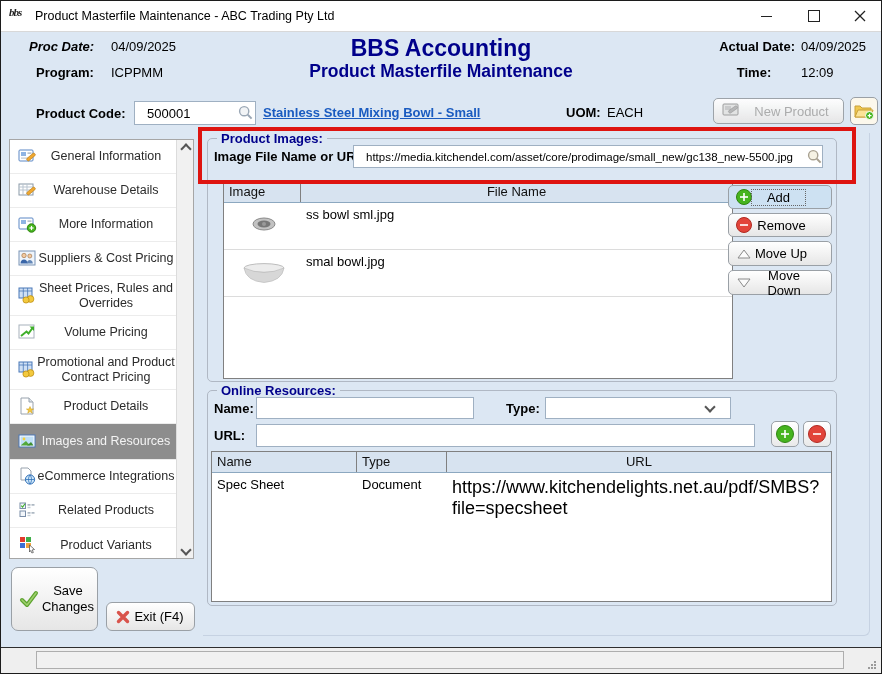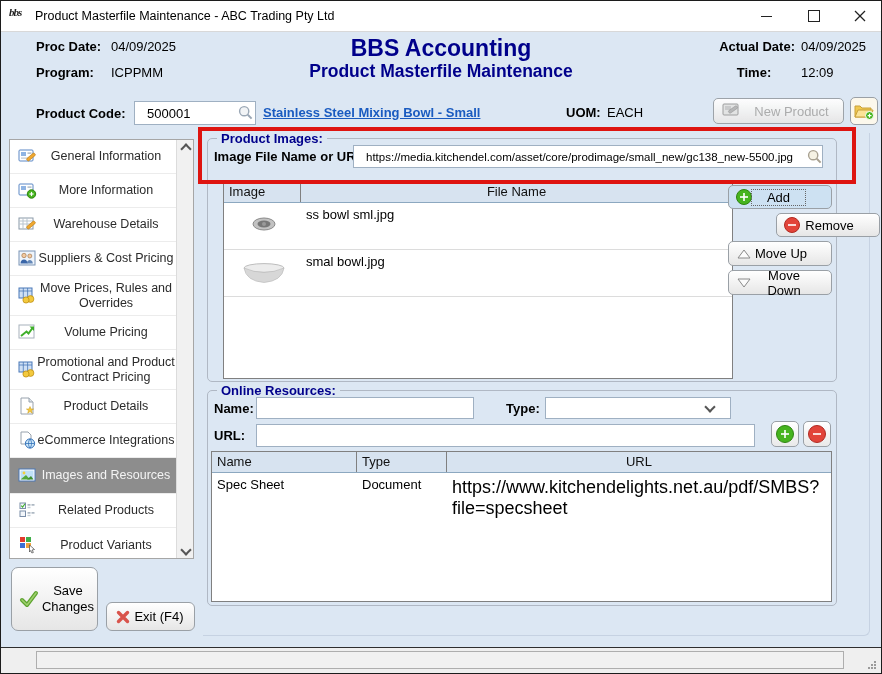--- a/index.html
+++ b/index.html
@@ -83,21 +83,21 @@
         <span class="maxgl"></span>
       </div>
     <div class="abs wbtn" style="left:836px;">
       <svg class="closegl" width="12" height="12">
           <line x1="1" y1="1" x2="11" y2="11"></line>
           <line x1="11" y1="1" x2="1" y2="11"></line>
         </svg>
     </div>
   </div>
 
-  <span class="abs blab" style="left:35px;top:38px;">Proc Date:</span>
+  <span class="abs blab" style="left:28px;top:38px;font-style:italic;">Proc Date:</span>
   <span class="abs bval" style="left:110px;top:38px;">04/09/2025</span>
   <span class="abs blab" style="left:35px;top:64px;">Program:</span>
   <span class="abs bval" style="left:110px;top:64px;">ICPPMM</span>
   <div class="abs navy" id="apptitle">BBS Accounting</div>
   <div class="abs navy" id="screentitle">Product Masterfile Maintenance</div>
   <span class="abs blab" style="left:712px;top:38px;width:82px;text-align:right;">Actual Date:</span>
   <span class="abs bval" style="left:800px;top:38px;">04/09/2025</span>
   <span class="abs blab" style="left:712px;top:64px;width:82px;text-align:center;">Time:</span>
   <span class="abs bval" style="left:800px;top:64px;">12:09</span>
 
@@ -138,55 +138,55 @@
             <rect x="1" y="3" width="14" height="11" rx="1" fill="#fff" stroke="#5b87c5"></rect>
             <rect x="3" y="5" width="5" height="4" fill="#8fb4e3"></rect>
             <rect x="9.5" y="5.5" width="4" height="1.2" fill="#9aaab8"></rect>
             <rect x="3" y="10.5" width="9" height="1.2" fill="#c0c8d0"></rect>
             <rect x="8" y="8.5" width="10" height="3" rx="1" transform="rotate(-40 13 10)" fill="#f0a830" stroke="#b97a10" stroke-width=".6"></rect>
           </svg></span>
       <span class="nav-lbl" style="white-space:nowrap;">General Information</span>
     </div>
     <div class="nav-item h1">
       <span class="nav-ic"><svg width="19" height="19">
+            <rect x="1" y="3" width="14" height="11" fill="#fff" stroke="#8a99a8"></rect>
+            <path d="M1 6h14M1 9h14M5 3v11M9 3v11" stroke="#b9c4cf" stroke-width="1"></path>
+            <rect x="8" y="8.5" width="10" height="3" rx="1" transform="rotate(-40 13 10)" fill="#f0a830" stroke="#b97a10" stroke-width=".6"></rect>
+          </svg></span>
+      <span class="nav-lbl" style="white-space:nowrap;">Warehouse Details</span>
+    </div>
+    <div class="nav-item h1">
+      <span class="nav-ic"><svg width="19" height="19">
             <rect x="1" y="3" width="14" height="11" rx="1" fill="#fff" stroke="#5b87c5"></rect>
             <rect x="3" y="5" width="5" height="4" fill="#8fb4e3"></rect>
             <rect x="9.5" y="5.5" width="4" height="1.2" fill="#9aaab8"></rect>
             <circle cx="13.5" cy="13" r="4.2" fill="#46b41e" stroke="#2e8410"></circle>
             <rect x="11.4" y="12.4" width="4.2" height="1.2" fill="#fff"></rect>
             <rect x="12.9" y="10.9" width="1.2" height="4.2" fill="#fff"></rect>
           </svg></span>
       <span class="nav-lbl" style="white-space:nowrap;">More Information</span>
     </div>
     <div class="nav-item h1">
       <span class="nav-ic"><svg width="19" height="19">
-            <rect x="1" y="3" width="14" height="11" fill="#fff" stroke="#8a99a8"></rect>
-            <path d="M1 6h14M1 9h14M5 3v11M9 3v11" stroke="#b9c4cf" stroke-width="1"></path>
-            <rect x="8" y="8.5" width="10" height="3" rx="1" transform="rotate(-40 13 10)" fill="#f0a830" stroke="#b97a10" stroke-width=".6"></rect>
-          </svg></span>
-      <span class="nav-lbl" style="white-space:nowrap;">Warehouse Details</span>
-    </div>
-    <div class="nav-item h1">
-      <span class="nav-ic"><svg width="19" height="19">
             <rect x="1" y="2" width="16" height="14" fill="#eef4fb" stroke="#7a94b5"></rect>
             <circle cx="6" cy="6.5" r="2.2" fill="#f2c9a0" stroke="#9a6a3a" stroke-width=".6"></circle>
             <path d="M2.5 14.5c0-2.5 1.6-4 3.5-4s3.5 1.5 3.5 4z" fill="#3a66a8"></path>
             <circle cx="11.8" cy="7" r="2" fill="#f2c9a0" stroke="#9a6a3a" stroke-width=".6"></circle>
             <path d="M8.8 14.5c0-2.3 1.4-3.6 3-3.6s3 1.3 3 3.6z" fill="#6387b8"></path>
           </svg></span>
       <span class="nav-lbl" style="white-space:nowrap;">Suppliers &amp; Cost Pricing</span>
     </div>
     <div class="nav-item h2">
       <span class="nav-ic"><svg width="19" height="19">
             <rect x="1" y="2" width="13" height="10" fill="#cfe0f5" stroke="#4a78b8"></rect>
             <path d="M1 5h13M5.3 2v10M9.6 2v10" stroke="#4a78b8" stroke-width=".8"></path>
             <circle cx="12.5" cy="13" r="3.4" fill="#f3c93e" stroke="#b8860b" stroke-width=".7"></circle>
             <circle cx="8" cy="14" r="3.1" fill="#f3c93e" stroke="#b8860b" stroke-width=".7"></circle>
           </svg></span>
-      <span class="nav-lbl">Move Prices, Rules and Overrides</span>
+      <span class="nav-lbl">Sheet Prices, Rules and Overrides</span>
     </div>
     <div class="nav-item h1">
       <span class="nav-ic"><svg width="19" height="19">
             <rect x="1" y="2" width="15" height="13" fill="#fff" stroke="#a8b2bc"></rect>
             <path d="M3 13 L8.5 8.5 L10.5 10.5 L14.5 5" fill="none" stroke="#3faf2a" stroke-width="2"></path>
             <path d="M11.5 3.5 L16 3.5 L16 8z" fill="#3faf2a"></path>
           </svg></span>
       <span class="nav-lbl" style="white-space:nowrap;">Volume Pricing</span>
     </div>
     <div class="nav-item h2">
@@ -198,38 +198,38 @@
           </svg></span>
       <span class="nav-lbl">Promotional and Product Contract Pricing</span>
     </div>
     <div class="nav-item h1">
       <span class="nav-ic"><svg width="19" height="19">
             <path d="M3 1 h8 l4 4 v12 H3z" fill="#fff" stroke="#98a2ad"></path>
             <path d="M11 1 v4 h4" fill="#dde4ea" stroke="#98a2ad"></path>
             <polygon points="12,9.5 13,12 15.6,12 13.5,13.6 14.3,16.2 12,14.6 9.7,16.2 10.5,13.6 8.4,12 11,12" fill="#f5c63c" stroke="#c79a18" stroke-width=".5"></polygon>
           </svg></span>
       <span class="nav-lbl" style="white-space:nowrap;">Product Details</span>
-    </div>
-    <div class="nav-item h1">
-      <span class="nav-ic"><svg width="19" height="19">
-            <path d="M3 1 h7 l3 3 v9 H3z" fill="#fff" stroke="#98a2ad"></path>
-            <circle cx="12" cy="12.5" r="4.6" fill="#cfe8fa" stroke="#2f6fb8"></circle>
-            <path d="M7.4 12.5 h9.2 M12 7.9 c2 2.5 2 6.7 0 9.2 c-2-2.5-2-6.7 0-9.2z" fill="none" stroke="#2f6fb8" stroke-width=".8"></path>
-          </svg></span>
-      <span class="nav-lbl" style="white-space:nowrap;">eCommerce Integrations</span>
     </div>
     <div class="nav-item hsel sel">
       <span class="nav-ic"><svg width="19" height="19">
             <rect x="1" y="3" width="16" height="12" fill="#fff" stroke="#4a78b8"></rect>
             <rect x="2.5" y="4.5" width="13" height="9" fill="#bfe0f7"></rect>
             <circle cx="6" cy="7" r="1.4" fill="#f5d03c"></circle>
             <path d="M2.5 13.5 L8 9 L12 13.5z" fill="#53a83a"></path>
             <path d="M9 13.5 L13 10 L15.5 13.5z" fill="#3f8f2f"></path>
           </svg></span>
       <span class="nav-lbl" style="white-space:nowrap;">Images and Resources</span>
+    </div>
+    <div class="nav-item h1">
+      <span class="nav-ic"><svg width="19" height="19">
+            <path d="M3 1 h7 l3 3 v9 H3z" fill="#fff" stroke="#98a2ad"></path>
+            <circle cx="12" cy="12.5" r="4.6" fill="#cfe8fa" stroke="#2f6fb8"></circle>
+            <path d="M7.4 12.5 h9.2 M12 7.9 c2 2.5 2 6.7 0 9.2 c-2-2.5-2-6.7 0-9.2z" fill="none" stroke="#2f6fb8" stroke-width=".8"></path>
+          </svg></span>
+      <span class="nav-lbl" style="white-space:nowrap;">eCommerce Integrations</span>
     </div>
     <div class="nav-item h1">
       <span class="nav-ic"><svg width="19" height="19">
             <rect x="2" y="2" width="5.5" height="5.5" fill="#f2f6fa" stroke="#7a8ea8"></rect>
             <path d="M3.2 4.6 l1.4 1.5 L7 2.8" stroke="#3faf2a" fill="none" stroke-width="1.1"></path>
             <rect x="2" y="10" width="5.5" height="5.5" fill="#f2f6fa" stroke="#7a8ea8"></rect>
             <rect x="9.5" y="3.2" width="3" height="1.4" fill="#9aa7b5"></rect>
             <rect x="13.5" y="3.2" width="3" height="1.4" fill="#9aa7b5"></rect>
             <rect x="9.5" y="5.8" width="3" height="1.4" fill="#c4cdd6"></rect>
             <rect x="9.5" y="11.2" width="3" height="1.4" fill="#9aa7b5"></rect>
@@ -301,21 +301,21 @@
 
   <div class="btn" style="left:727px;top:184px;width:104px;height:24px;background:#cde1f2;">
     <span class="circ" style="margin-left:7px;width:14px;height:14px;background:#46b41e;border:1px solid #2e8410;">
       <svg width="10" height="10">
           <rect x="1" y="4.2" width="8" height="1.6" fill="#fff"></rect>
           <rect x="4.2" y="1" width="1.6" height="8" fill="#fff"></rect>
         </svg>
     </span>
     <span class="blbl" style="outline:1px dotted #666;outline-offset:0;margin-right:26px;">Add</span>
   </div>
-  <div class="btn" style="left:727px;top:212px;width:104px;height:24px;margin-left:48px;">
+  <div class="btn" style="left:727px;top:212px;width:104px;height:24px;">
     <span class="circ" style="margin-left:7px;width:14px;height:14px;background:#e2443a;border:1px solid #b02a22;">
       <svg width="10" height="10">
           <rect x="1" y="4.2" width="8" height="1.6" fill="#fff"></rect>
         </svg>
     </span>
     <span class="blbl" style="margin-right:20px;">Remove</span>
   </div>
   <div class="btn" style="left:727px;top:240px;width:104px;height:25px;">
     <span style="margin-left:8px;display:inline-flex;">
       <svg width="14" height="12">

